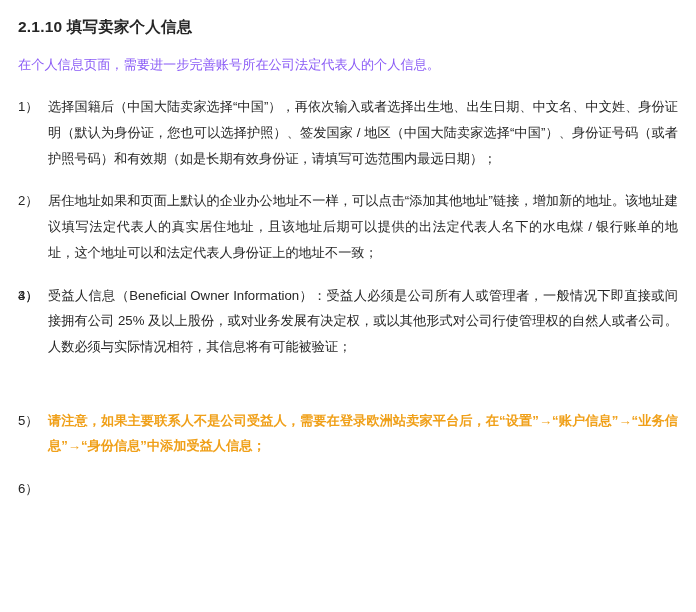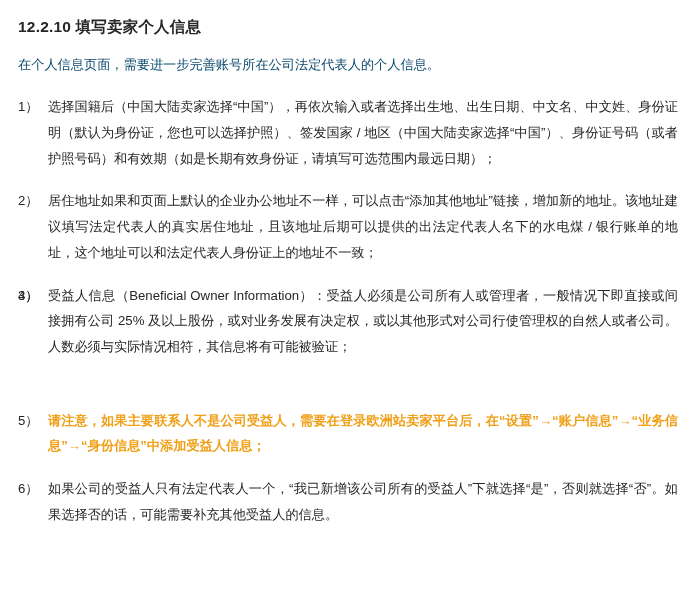--- a/index.html
+++ b/index.html
@@ -21,21 +21,21 @@
   .heading {
     font-size: 15.5px;
     font-weight: bold;
     color: #262626;
     letter-spacing: 0.2px;
     margin: 2px 0 16px 0;
     line-height: 1.4;
   }
   .intro {
     font-size: 13.2px;
-    color: #0c4a6e;
+    color: #8b5cf6;
     line-height: 1.7;
     margin: 0 0 18px 0;
   }
   ol.list {
     list-style: none;
     margin: 0;
     padding: 0;
   }
   ol.list > li {
     position: relative;
@@ -64,21 +64,21 @@
   }
   .body-text {
     display: inline;
   }
 </style>
 </head>
 <body>
 
 <div class="page">
 
-  <h1 class="heading">12.2.10 填写卖家个人信息</h1>
+  <h1 class="heading">2.1.10 填写卖家个人信息</h1>
 
   <p class="intro">在个人信息页面，需要进一步完善账号所在公司法定代表人的个人信息。</p>
 
   <ol class="list">
 
     <li>
       <span class="marker">1）</span>
       <span class="body-text">选择国籍后（中国大陆卖家选择“中国”），再依次输入或者选择出生地、出生日期、中文名、中文姓、身份证明（默认为身份证，您也可以选择护照）、签发国家 / 地区（中国大陆卖家选择“中国”）、身份证号码（或者护照号码）和有效期（如是长期有效身份证，请填写可选范围内最远日期）；</span>
     </li>
 
@@ -96,17 +96,16 @@
       <span class="body-text">受益人信息（Beneficial Owner Information）：受益人必须是公司所有人或管理者，一般情况下即直接或间接拥有公司 25% 及以上股份，或对业务发展有决定权，或以其他形式对公司行使管理权的自然人或者公司。人数必须与实际情况相符，其信息将有可能被验证；</span>
     </li>
 
     <li>
       <span class="marker">5）</span>
       <span class="note">请注意，如果主要联系人不是公司受益人，需要在登录欧洲站卖家平台后，在“设置”→“账户信息”→“业务信息”→“身份信息”中添加受益人信息；</span>
     </li>
 
     <li>
       <span class="marker">6）</span>
-      <span class="body-text">如果公司的受益人只有法定代表人一个，“我已新增该公司所有的受益人”下就选择“是”，否则就选择“否”。如果选择否的话，可能需要补充其他受益人的信息。</span>
     </li>
 
   </ol>
 </div>
 
 </body></html>

